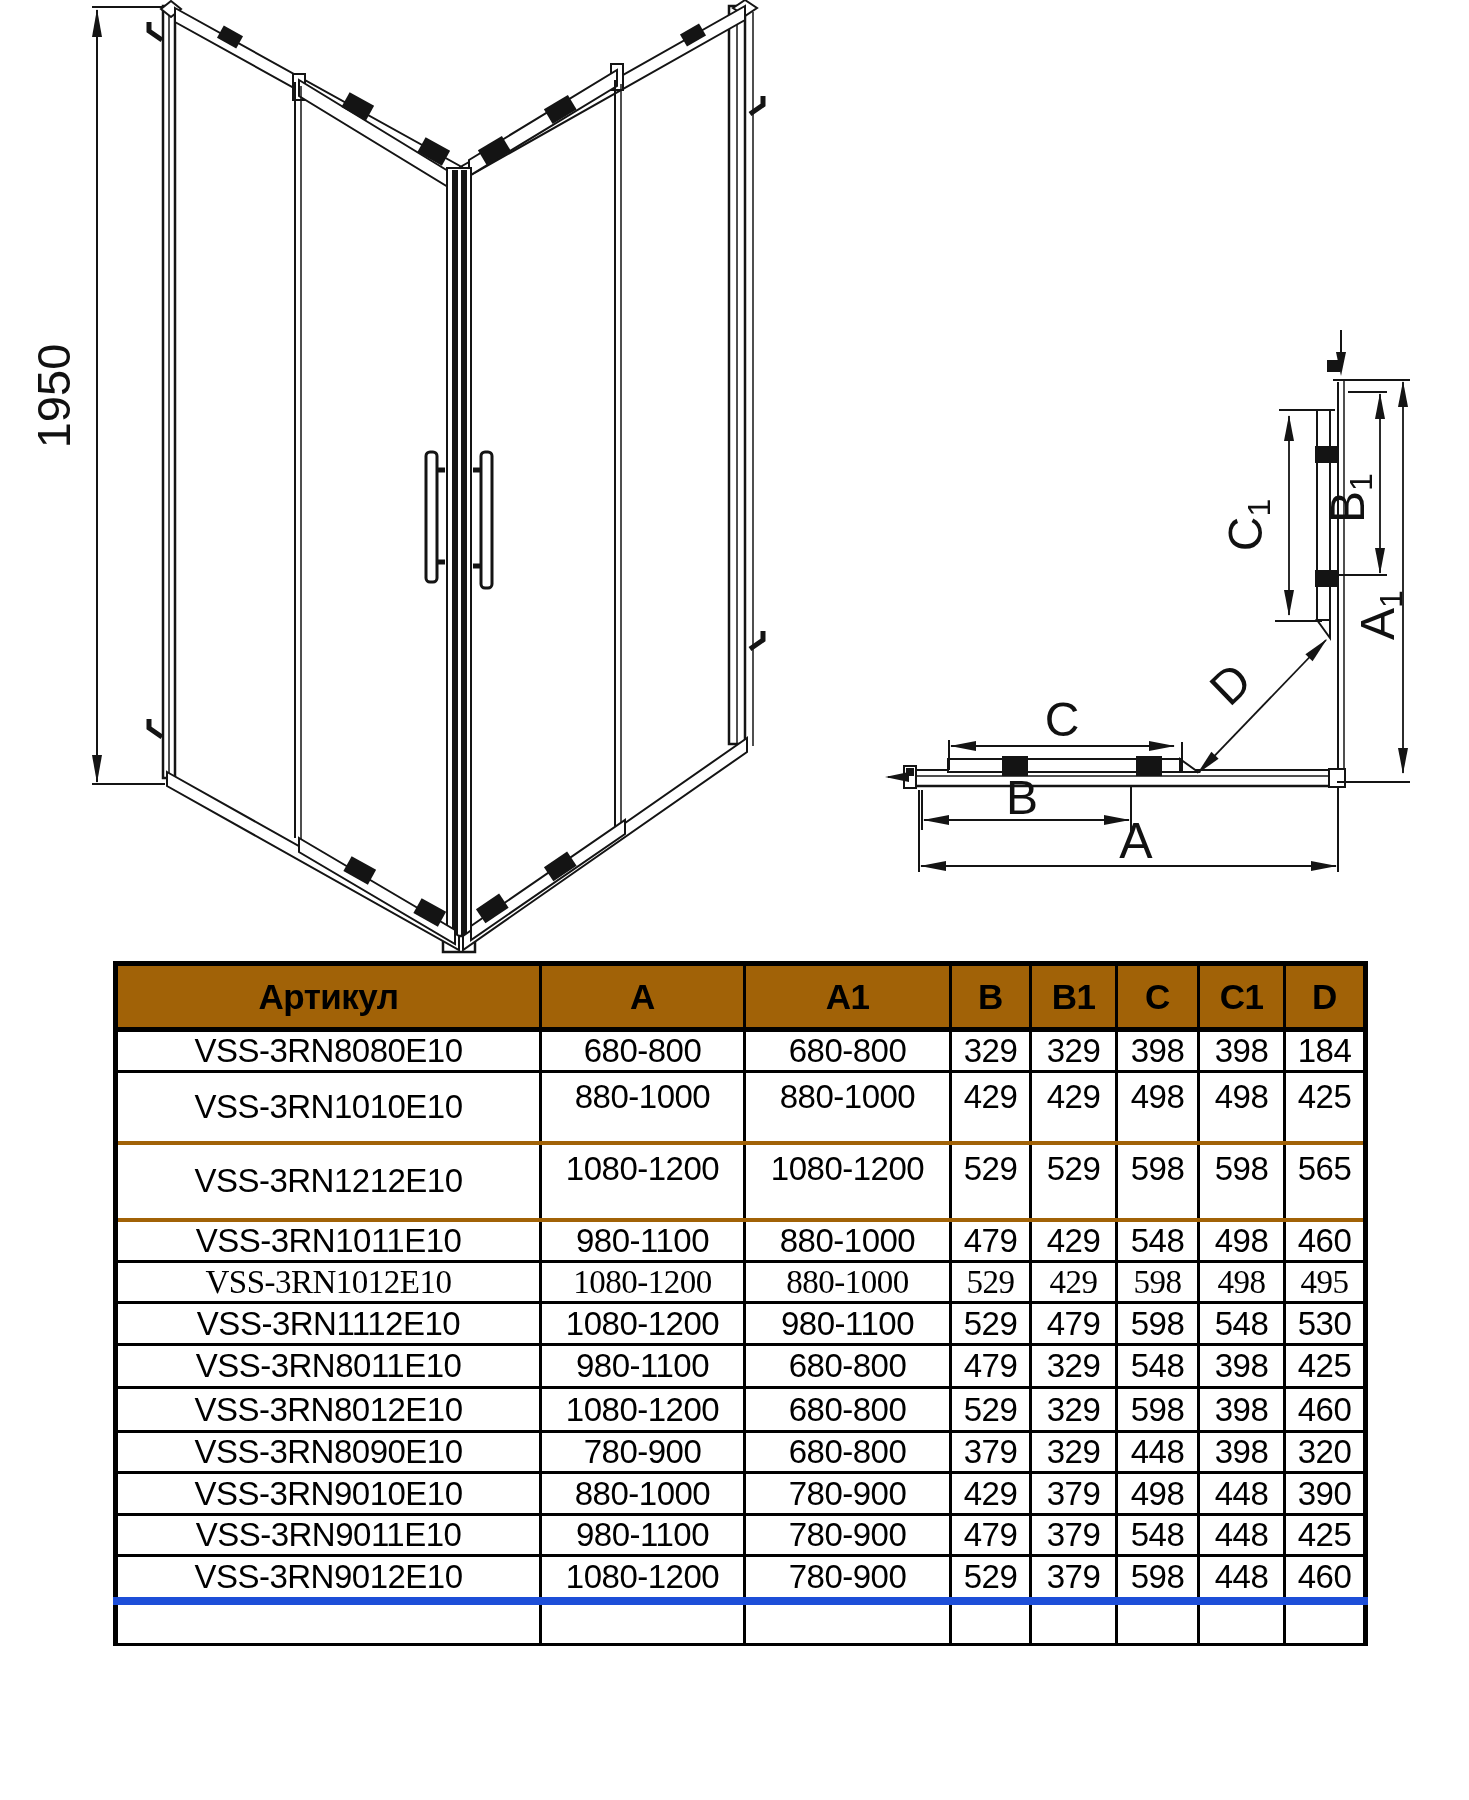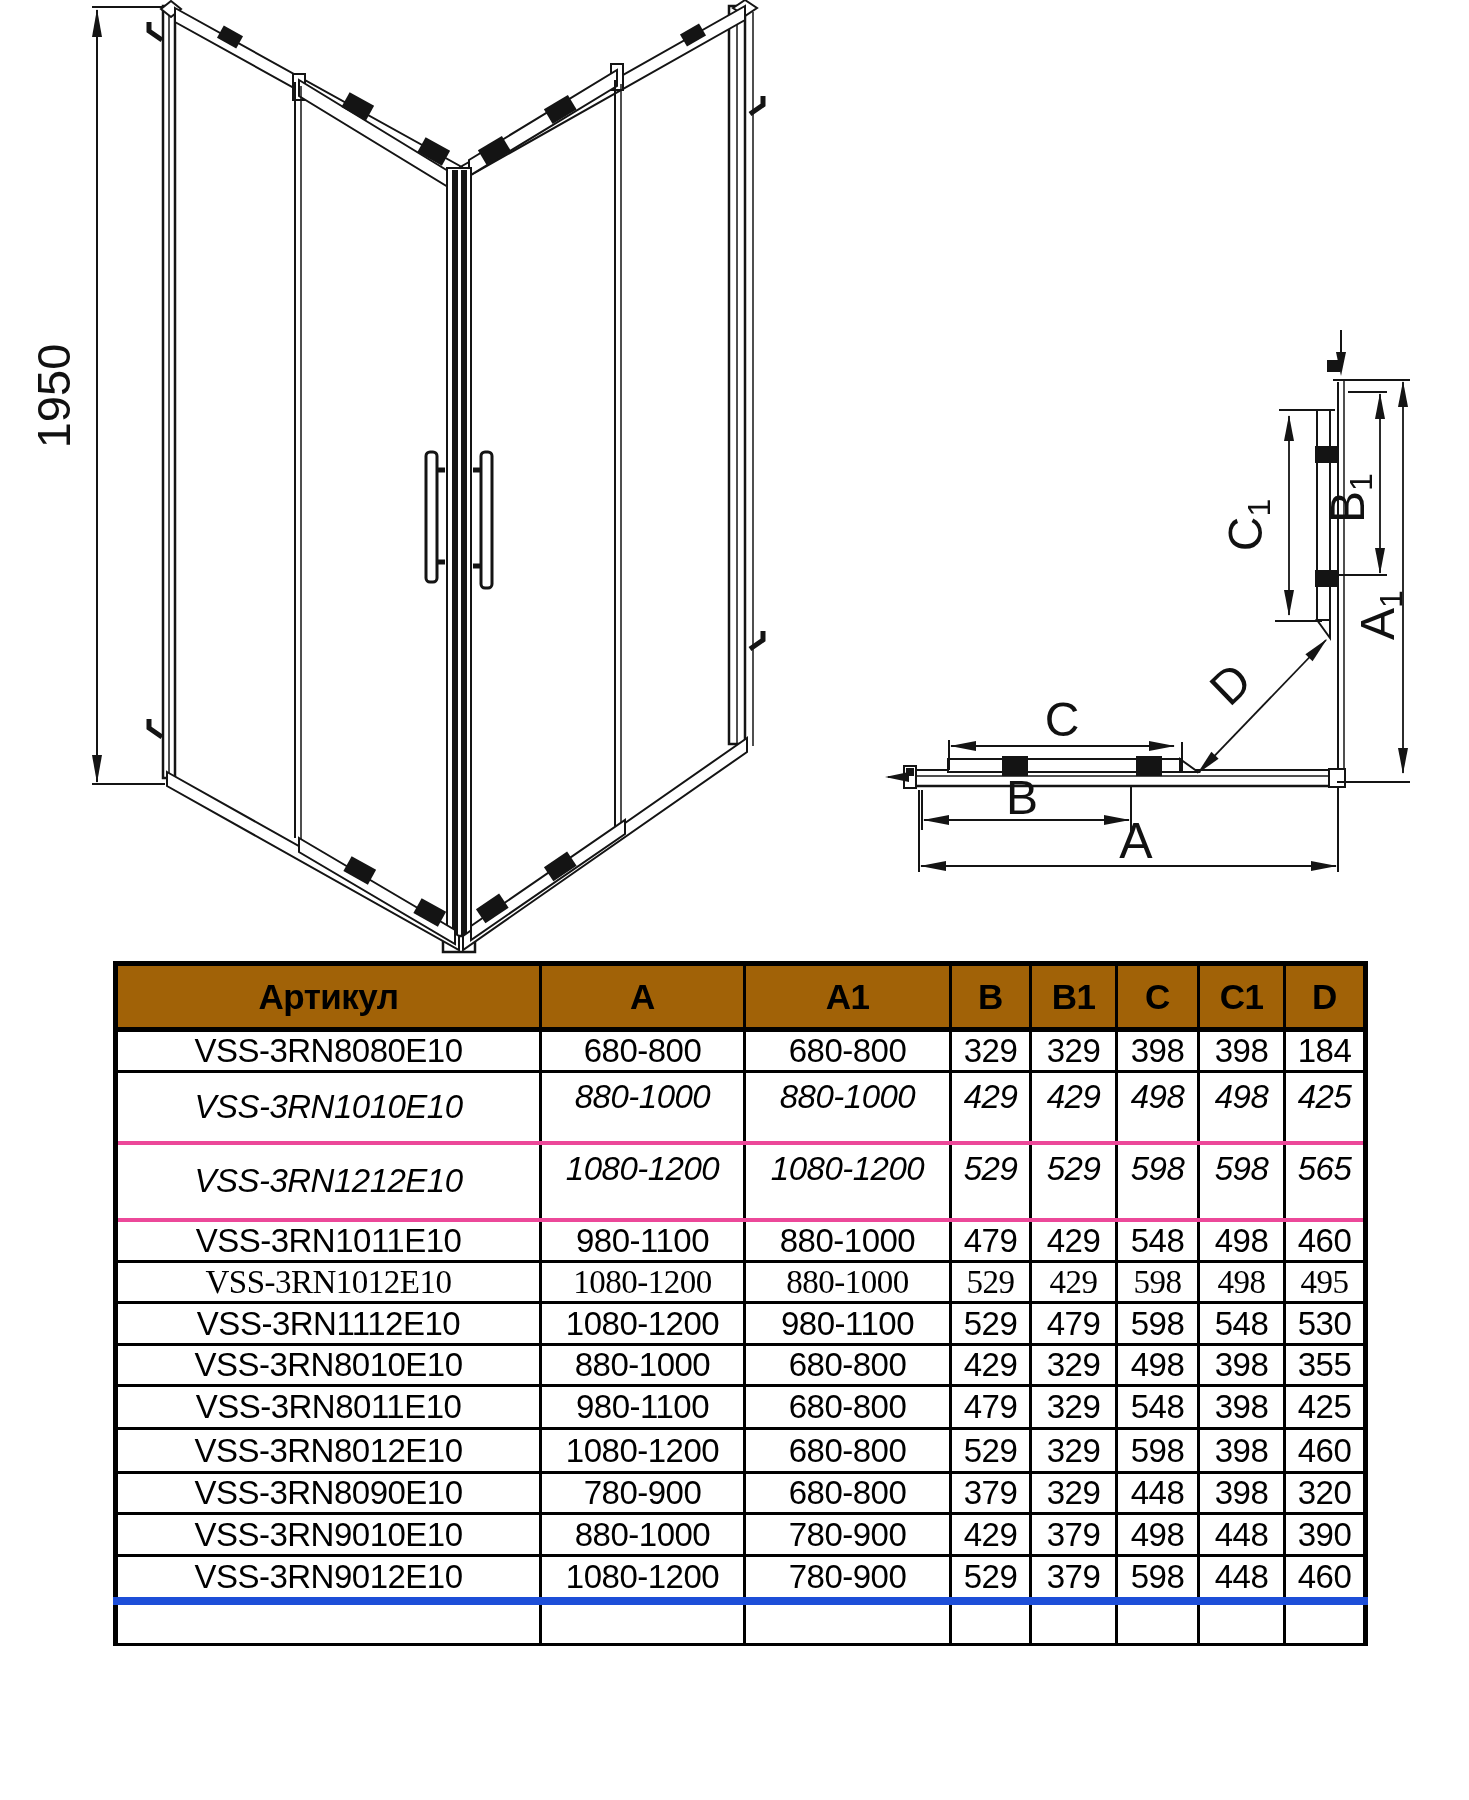--- a/index.html
+++ b/index.html
@@ -32,21 +32,21 @@
   }
   #spec-table th{
     background:#a16207;
     font-size:35px;
     font-weight:bold;
     border-top:5px solid #000;
     border-bottom:5px solid #000;
   }
   #spec-table th:first-child, #spec-table td:first-child{border-left:5px solid #000;}
   #spec-table th:last-child,  #spec-table td:last-child {border-right:5px solid #000;}
-  #spec-table tr.thick-bottom td{border-bottom:4px solid #ec4899;font-style:italic;}
+  #spec-table tr.thick-bottom td{border-bottom:4px solid #a16207;}
   #spec-table tr.last-full td{border-bottom:8px solid #1d4ed8;margin-top:35px;}
   #spec-table tr.tall td.val{vertical-align:top;padding-top:5px;}
 </style>
 </head>
 <body>
 
 <div id="drawings">
 <svg width="1469" height="962" viewBox="0 0 1469 962" xmlns="http://www.w3.org/2000/svg">
   <g stroke="#141414" fill="none" stroke-width="2">
 
@@ -314,30 +314,20 @@
       <tr style="height: 42px;">
         <td>VSS-3RN1112E10</td>
         <td class="val">1080-1200</td>
         <td class="val">980-1100</td>
         <td class="val">529</td>
         <td class="val">479</td>
         <td class="val">598</td>
         <td class="val">548</td>
         <td class="val">530</td>
       </tr>
-      <tr style="height: 40px;">
-        <td>VSS-3RN8010E10</td>
-        <td class="val">880-1000</td>
-        <td class="val">680-800</td>
-        <td class="val">429</td>
-        <td class="val">329</td>
-        <td class="val">498</td>
-        <td class="val">398</td>
-        <td class="val">355</td>
-      </tr>
       <tr style="height: 43px;">
         <td>VSS-3RN8011E10</td>
         <td class="val">980-1100</td>
         <td class="val">680-800</td>
         <td class="val">479</td>
         <td class="val">329</td>
         <td class="val">548</td>
         <td class="val">398</td>
         <td class="val">425</td>
       </tr>
@@ -364,20 +354,30 @@
       <tr style="height: 42px;">
         <td>VSS-3RN9010E10</td>
         <td class="val">880-1000</td>
         <td class="val">780-900</td>
         <td class="val">429</td>
         <td class="val">379</td>
         <td class="val">498</td>
         <td class="val">448</td>
         <td class="val">390</td>
       </tr>
+      <tr style="height: 41px;">
+        <td>VSS-3RN9011E10</td>
+        <td class="val">980-1100</td>
+        <td class="val">780-900</td>
+        <td class="val">479</td>
+        <td class="val">379</td>
+        <td class="val">548</td>
+        <td class="val">448</td>
+        <td class="val">425</td>
+      </tr>
       <tr class="last-full" style="height: 45px;">
         <td>VSS-3RN9012E10</td>
         <td class="val">1080-1200</td>
         <td class="val">780-900</td>
         <td class="val">529</td>
         <td class="val">379</td>
         <td class="val">598</td>
         <td class="val">448</td>
         <td class="val">460</td>
       </tr>

